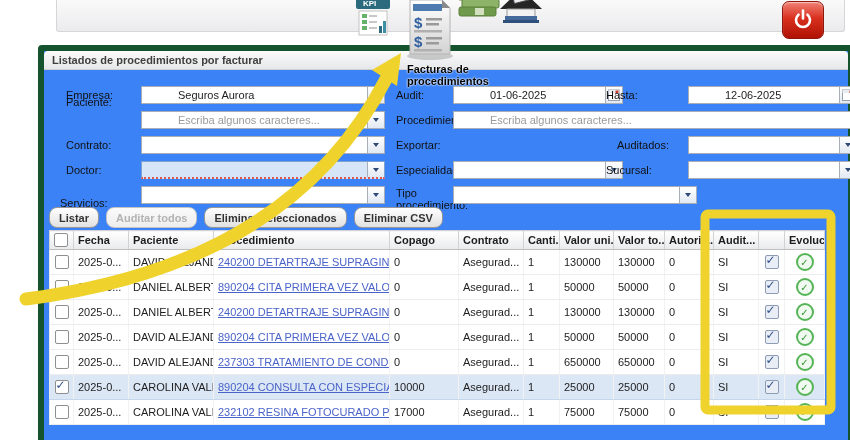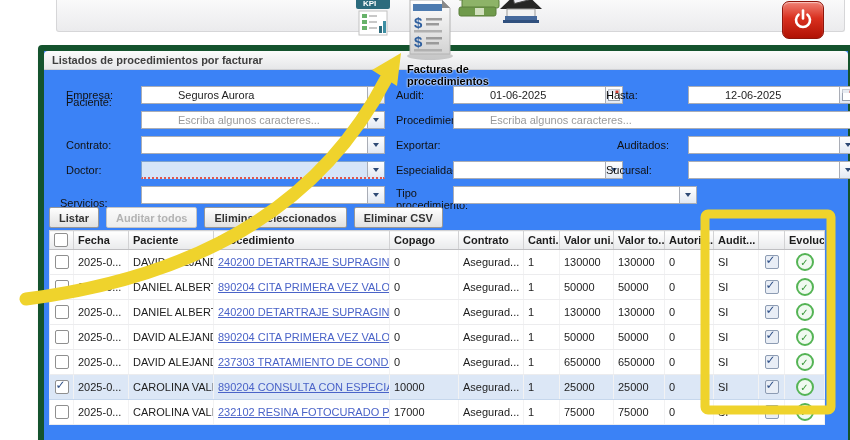--- a/index.html
+++ b/index.html
@@ -32,21 +32,21 @@
   .fld .val{flex:1;padding:0 4px;overflow:hidden;white-space:nowrap;}
   .fld .placeholder{color:#9a9a9a;}
   .fld .trigger{width:16px;border-left:1px solid #a9adb6;
         background:linear-gradient(#ffffff,#e2e9f3);display:flex;align-items:center;justify-content:center;}
   .chev{width:0;height:0;border-left:3px solid transparent;border-right:3px solid transparent;
         border-top:4px solid #2e4a75;}
   .fld.invalid{background:#d6e5f8;border-color:#7da2ce;border-bottom:2px dotted #e2574d;height:15px;}
 
   
   .btn-row{position:absolute;left:5px;top:156px;display:flex;gap:7px;}
-  .btn{border:1px solid #989898;border-radius:2px;background:linear-gradient(#ffffff,#e1e1e1);
+  .btn{border:1px solid #989898;border-radius:8px;background:linear-gradient(#ffffff,#e1e1e1);
        font-family:inherit;font-size:11px;font-weight:bold;color:#333;height:21px;padding:0 9px;cursor:pointer;}
   .btn.disabled{color:#b3b3b3;border-color:#c4c4c4;background:linear-gradient(#fbfbfb,#ededed);}
 
   
   .grid{position:absolute;left:5px;top:179px;width:775px;border-collapse:collapse;table-layout:fixed;
         font-size:11px;}
   .grid th{height:18px;background:linear-gradient(#ffffff,#e9eaec);border:1px solid #d2d2d4;
            border-bottom:1px solid #bfbfc2;font-weight:bold;color:#1d1d1d;text-align:left;
            padding:0 4px;overflow:hidden;white-space:nowrap;cursor:pointer;}
   .grid td{height:24px;border-bottom:1px solid #ececee;border-right:1px solid #f2f2f3;

